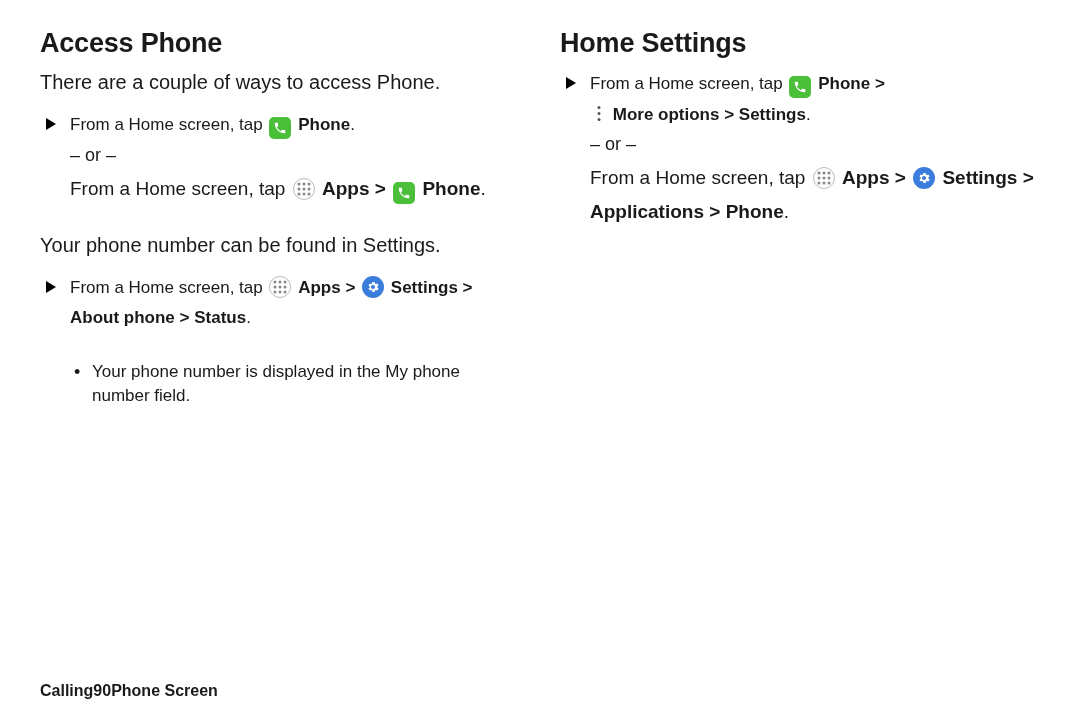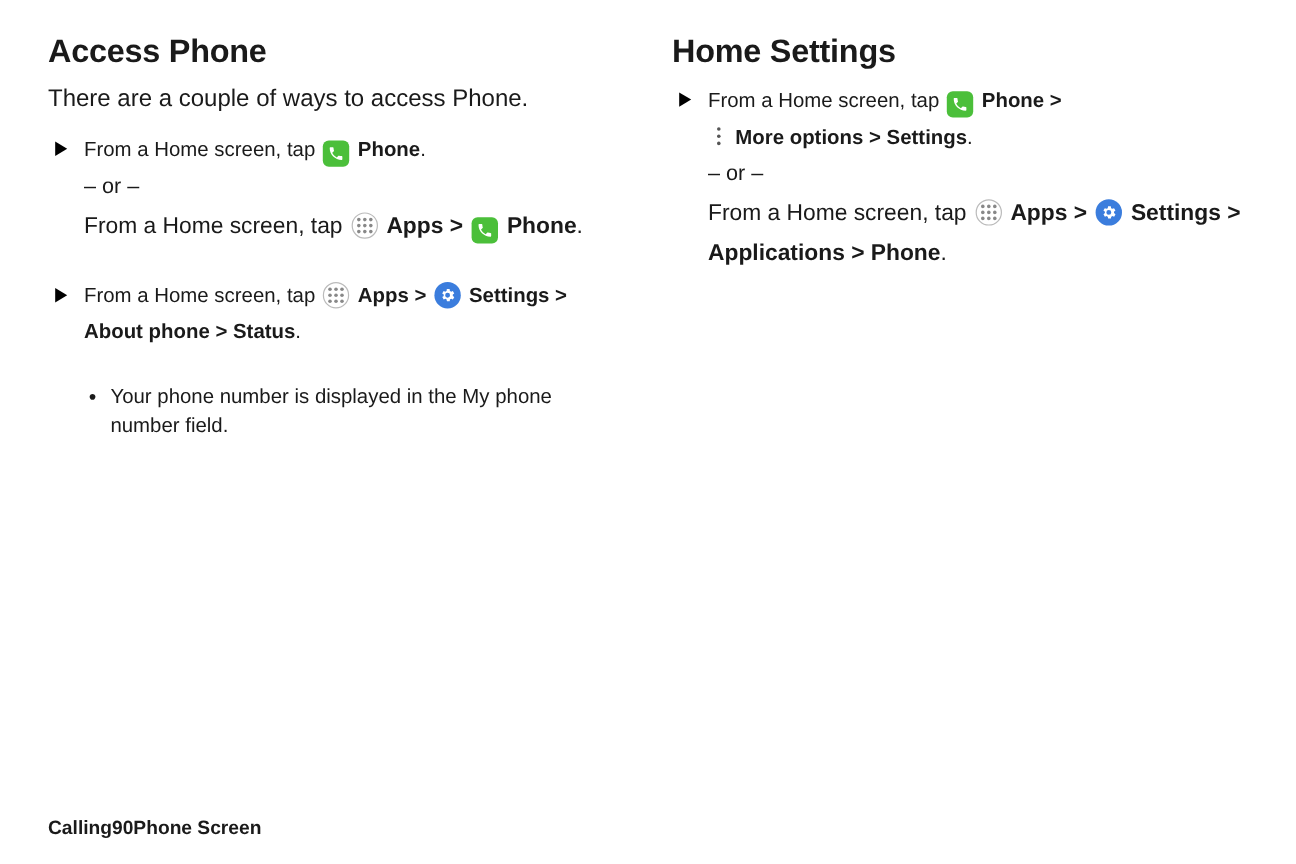--- a/index.html
+++ b/index.html
@@ -185,20 +185,21 @@
               <svg viewBox="0 0 24 24">
                   <path d="M6.6 10.8c1.4 2.8 3.8 5.1 6.6 6.6l2.2-2.2c.3-.3.7-.4 1-.2 1.2.4 2.4.6 3.7.6.6 0 1 .4 1 1V20c0 .6-.4 1-1 1C10.6 21 3 13.4 3 4c0-.6.4-1 1-1h3.5c.6 0 1 .4 1 1 0 1.3.2 2.5.6 3.7.1.4 0 .8-.2 1l-2.3 2.1z"></path>
                 </svg>
             </span>
             <span class="bold">Phone</span><span>.</span>
           </li>
         </ul>
       </div>
 
       <div class="section">
+        <p class="intro">Your phone number can be found in Settings.</p>
         <ul class="step-list">
           <li class="step">
             <span class="triangle"></span>
             <span>From a Home screen, tap </span>
             <span class="icon icon-apps">
               <span class="grid">
                   <span class="dot"></span>
                   <span class="dot"></span>
                   <span class="dot"></span>
                   <span class="dot"></span>

